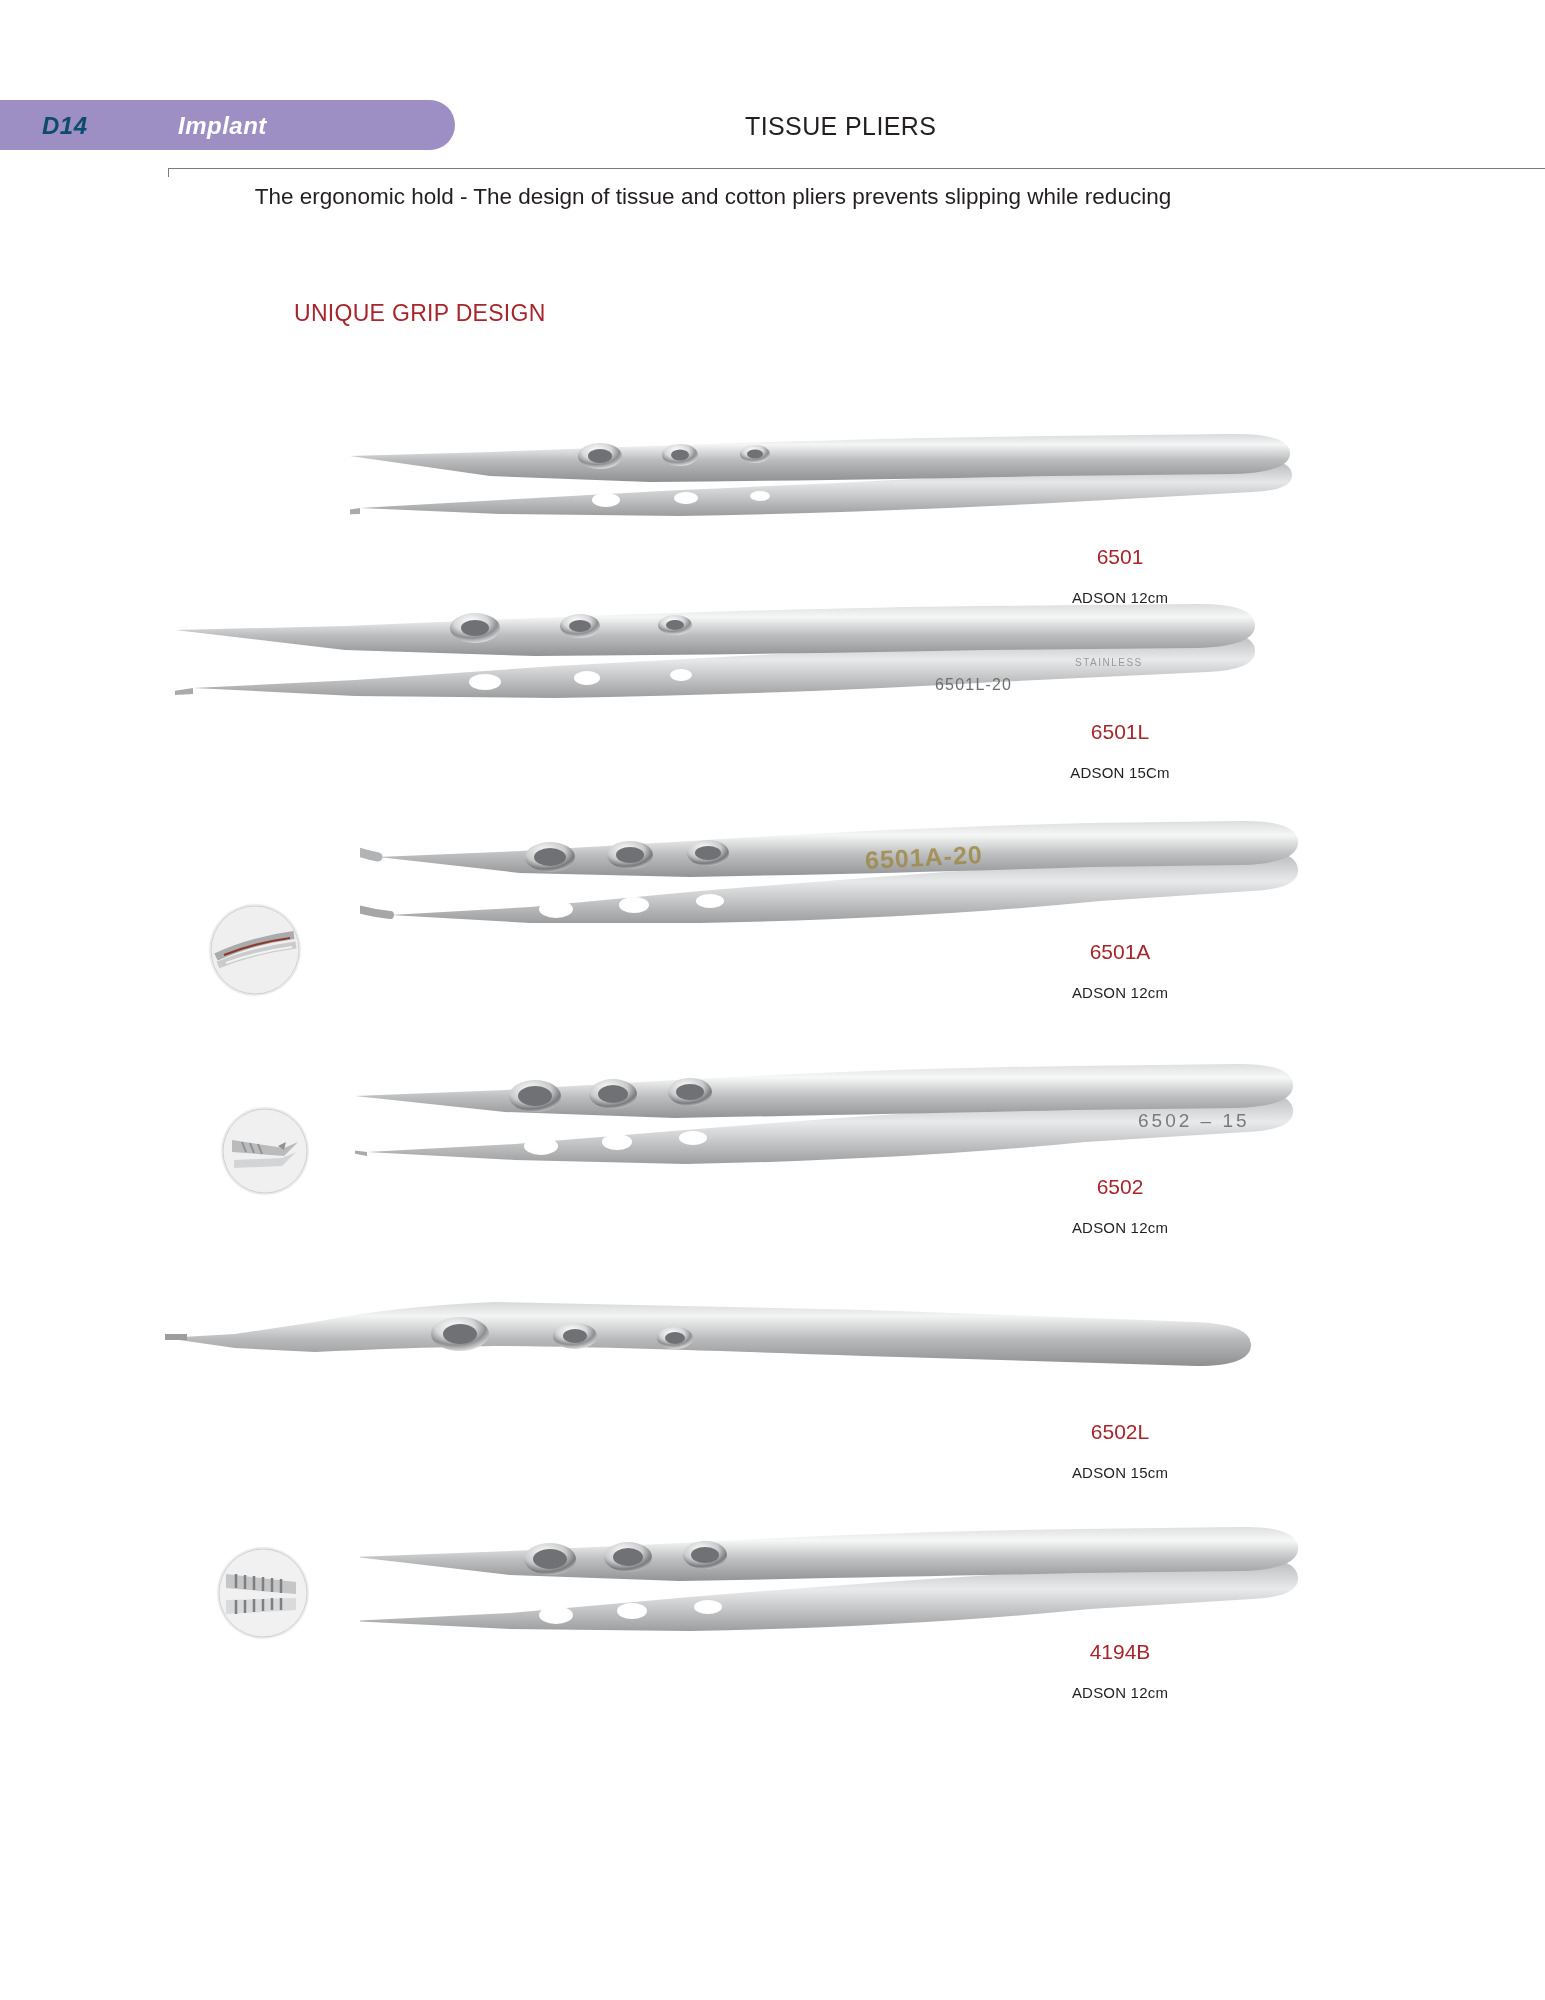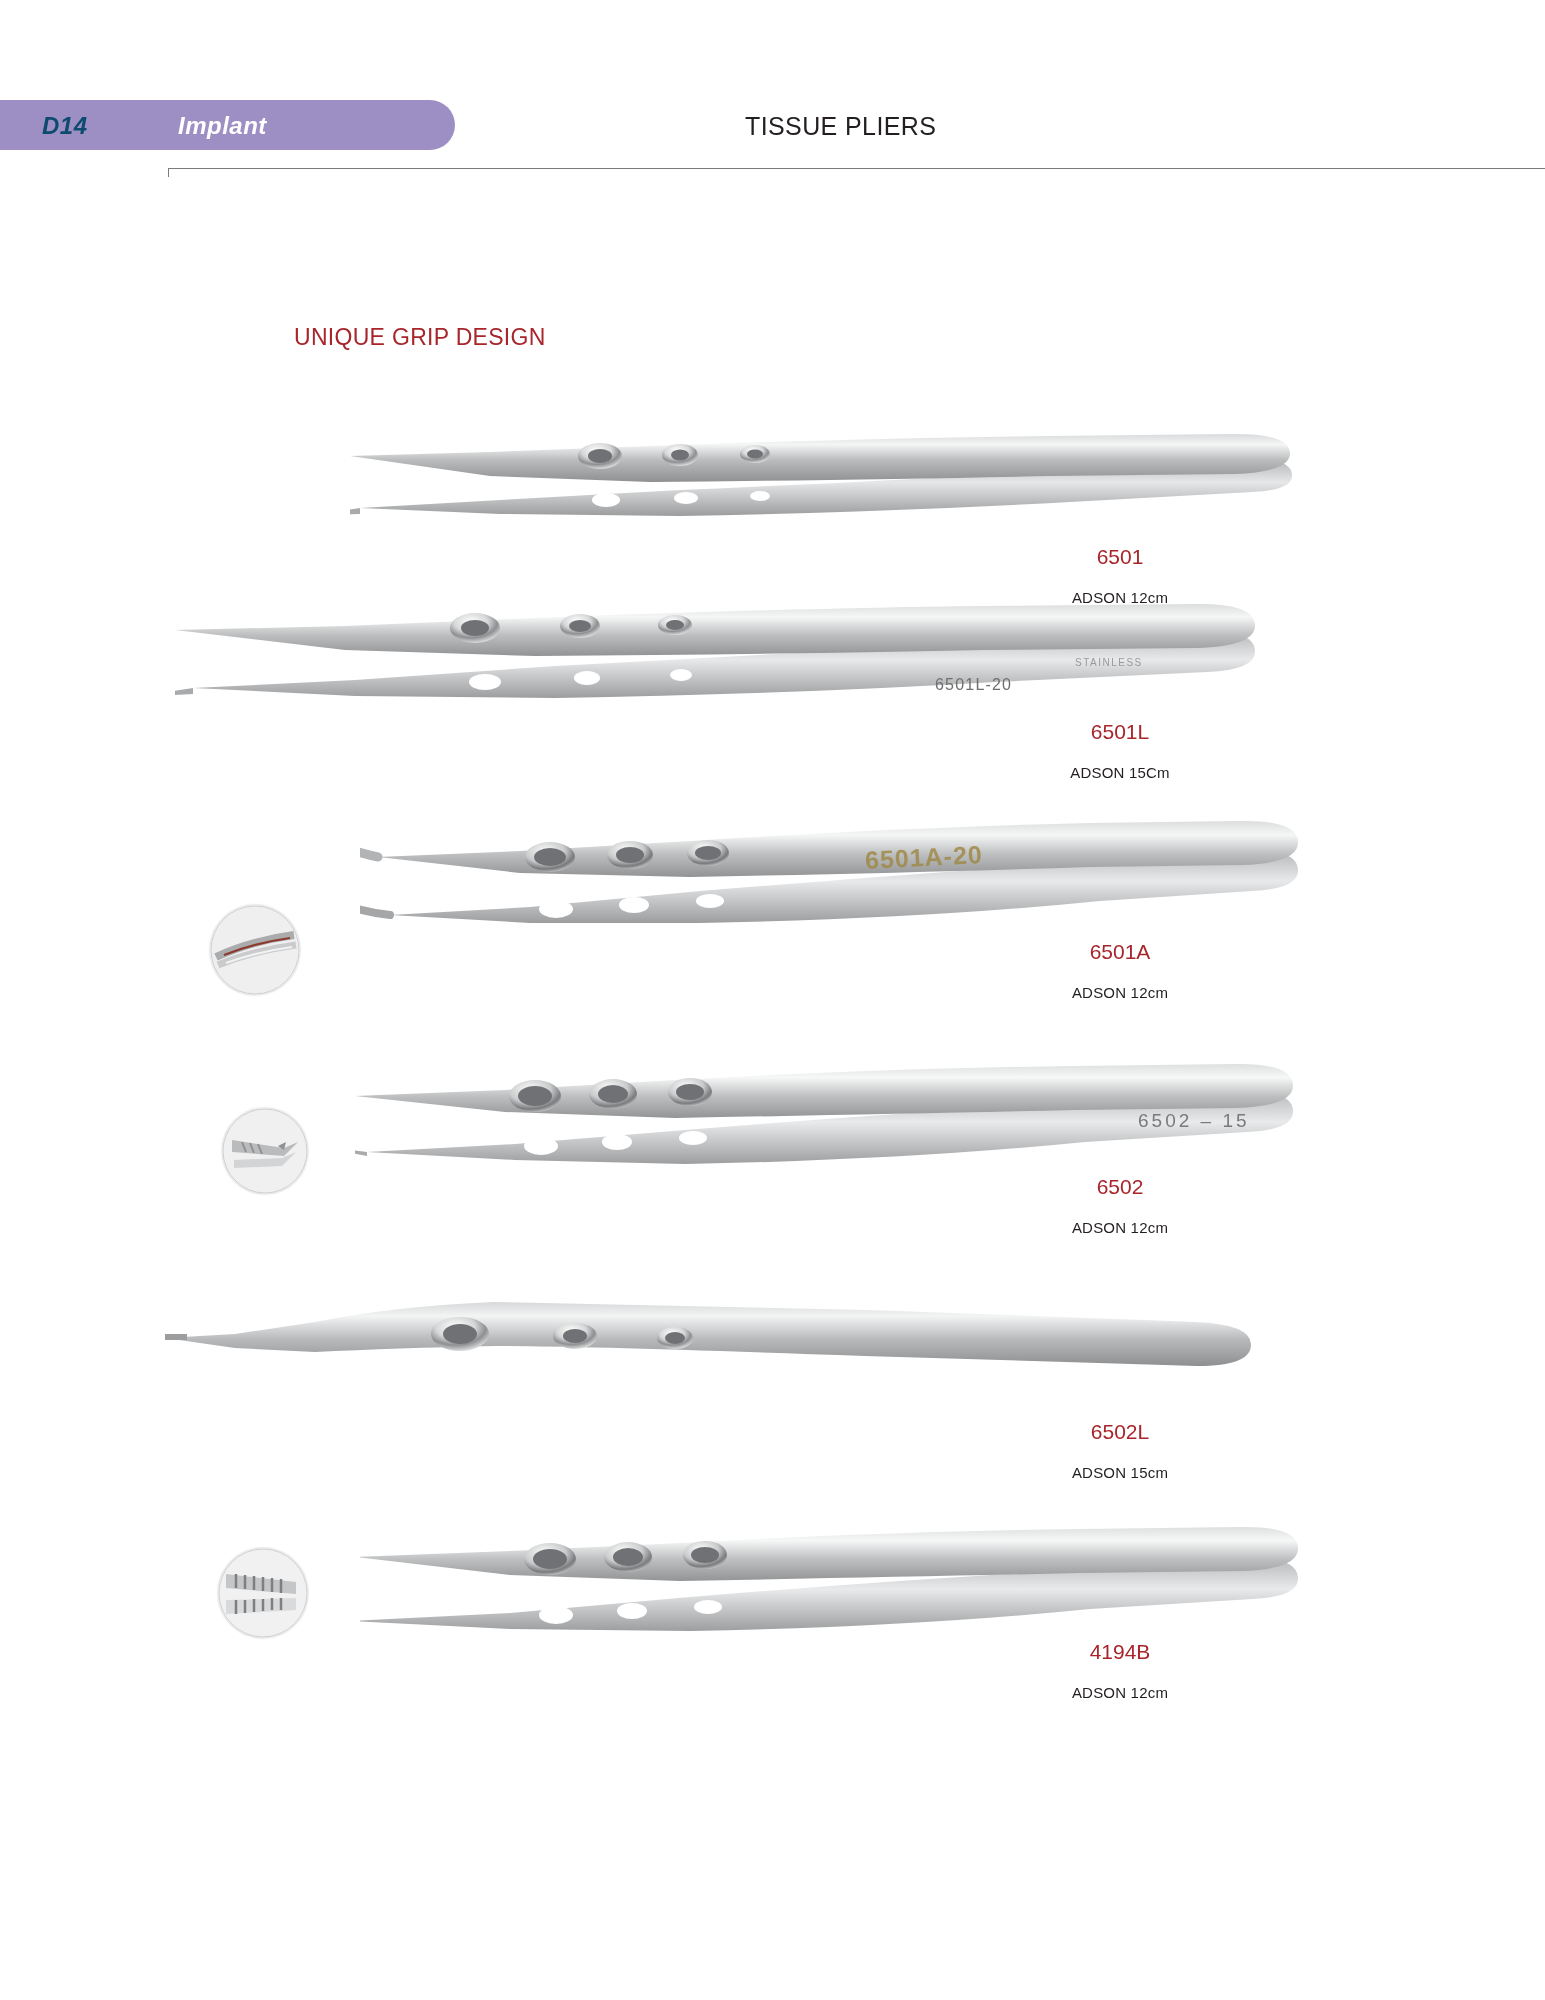--- a/index.html
+++ b/index.html
@@ -84,21 +84,20 @@
   .intro .line1 { display: block; }
   .intro .line2 { display: block; }
 
   .unique-grip {
     position: absolute;
     left: 294px;
     top: 300px;
     font-size: 23px;
     color: #a8252b;
     letter-spacing: 0.3px;
-    margin-top: 24px;
   }
   .label-block {
     position: absolute;
     text-align: center;
     width: 220px;
   }
   .label-code {
     font-size: 21px;
     color: #a8252b;
     line-height: 1.15;
@@ -159,20 +158,21 @@
 <body>
 
 <div class="header-bar"></div>
 <div class="header-page-code">D14</div>
 <div class="header-section">Implant</div>
 <div class="header-title">TISSUE PLIERS</div>
 <div class="header-rule"></div>
 <div class="header-rule-tick"></div>
 
 <div class="intro">
+  <span class="line1">The ergonomic hold - The design of tissue and cotton pliers prevents slipping while reducing</span>
 </div>
 
 <div class="unique-grip">UNIQUE GRIP DESIGN</div>
 
 <div class="instr" style="left:350px; top:430px;">
   <svg width="950" height="120" viewBox="0 0 950 120" xmlns="http://www.w3.org/2000/svg">
     <defs>
       <linearGradient id="g1" x1="0" y1="0" x2="0" y2="1">
         <stop offset="0%" stop-color="#d9dadb"></stop>
         <stop offset="22%" stop-color="#f4f5f5"></stop>

